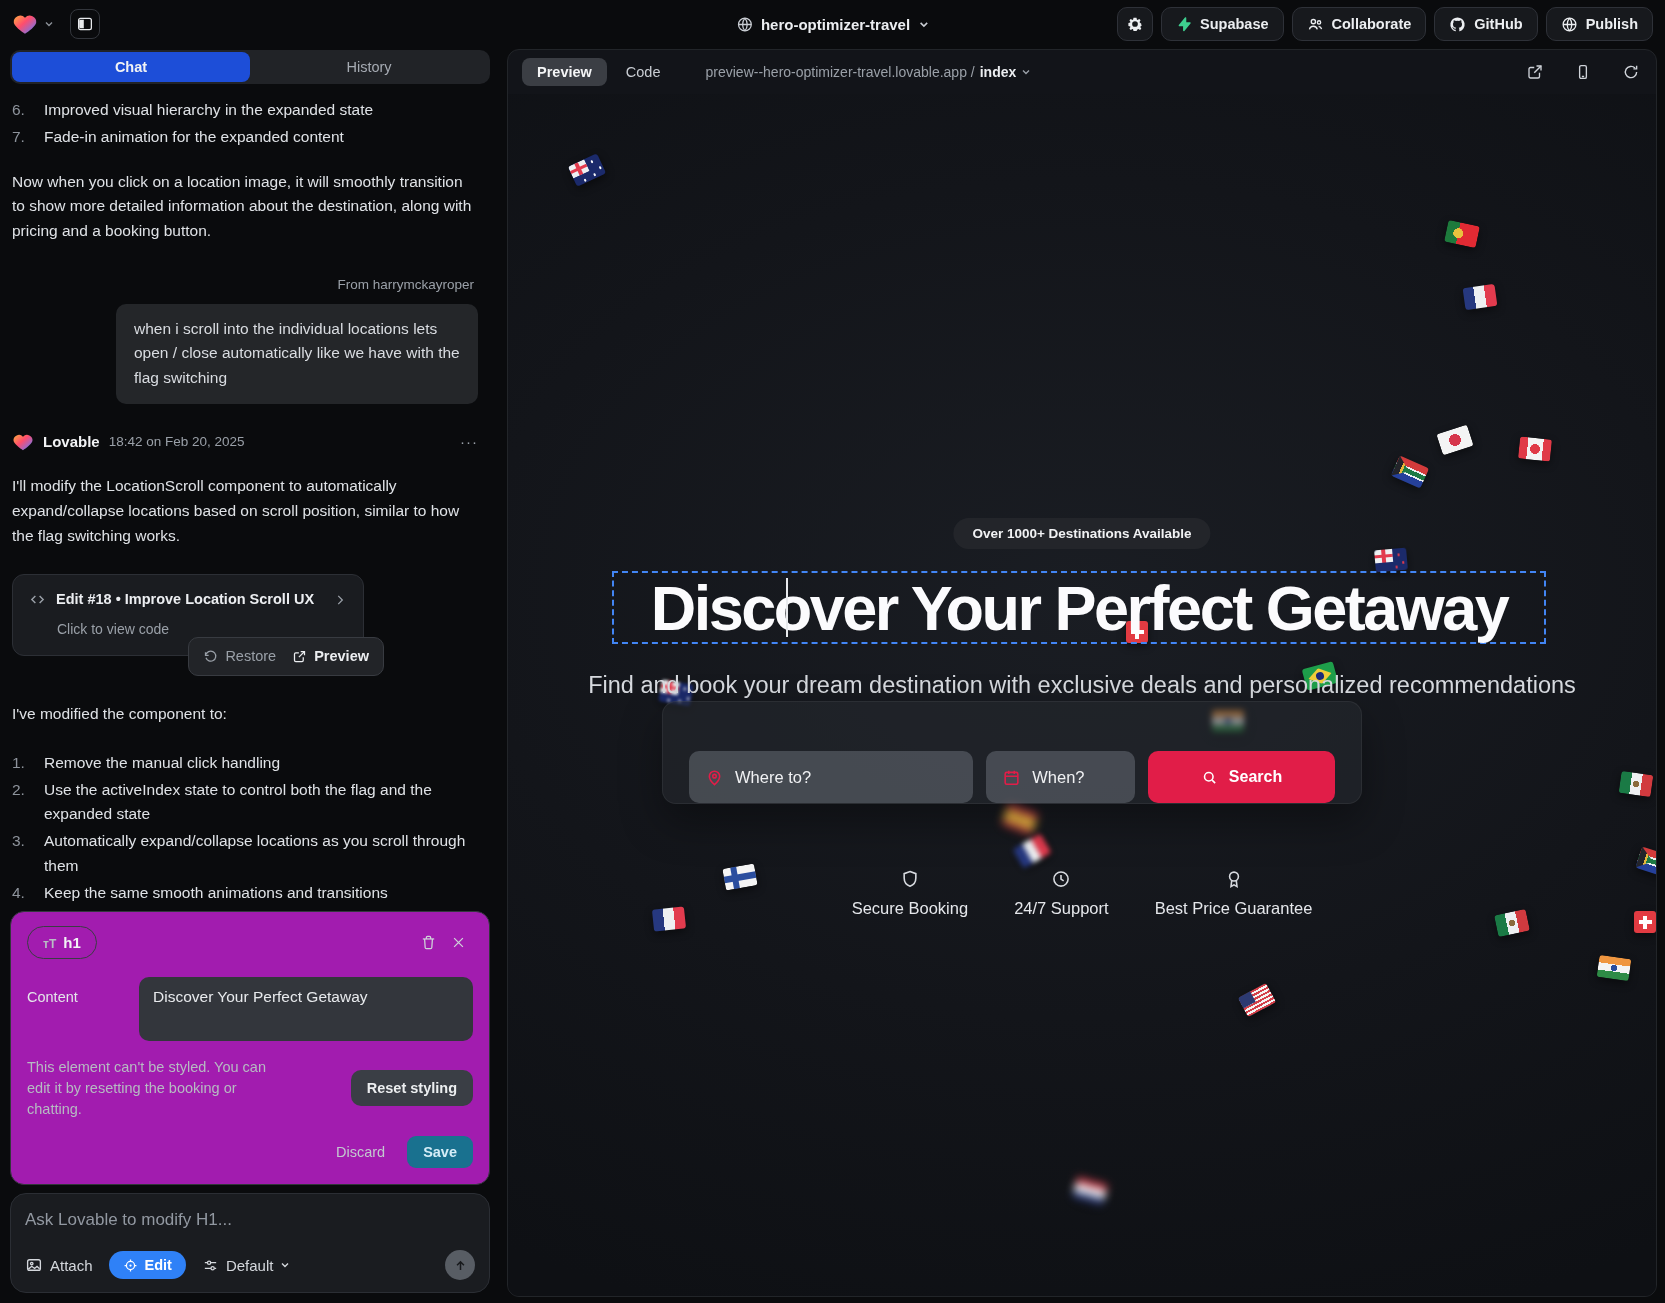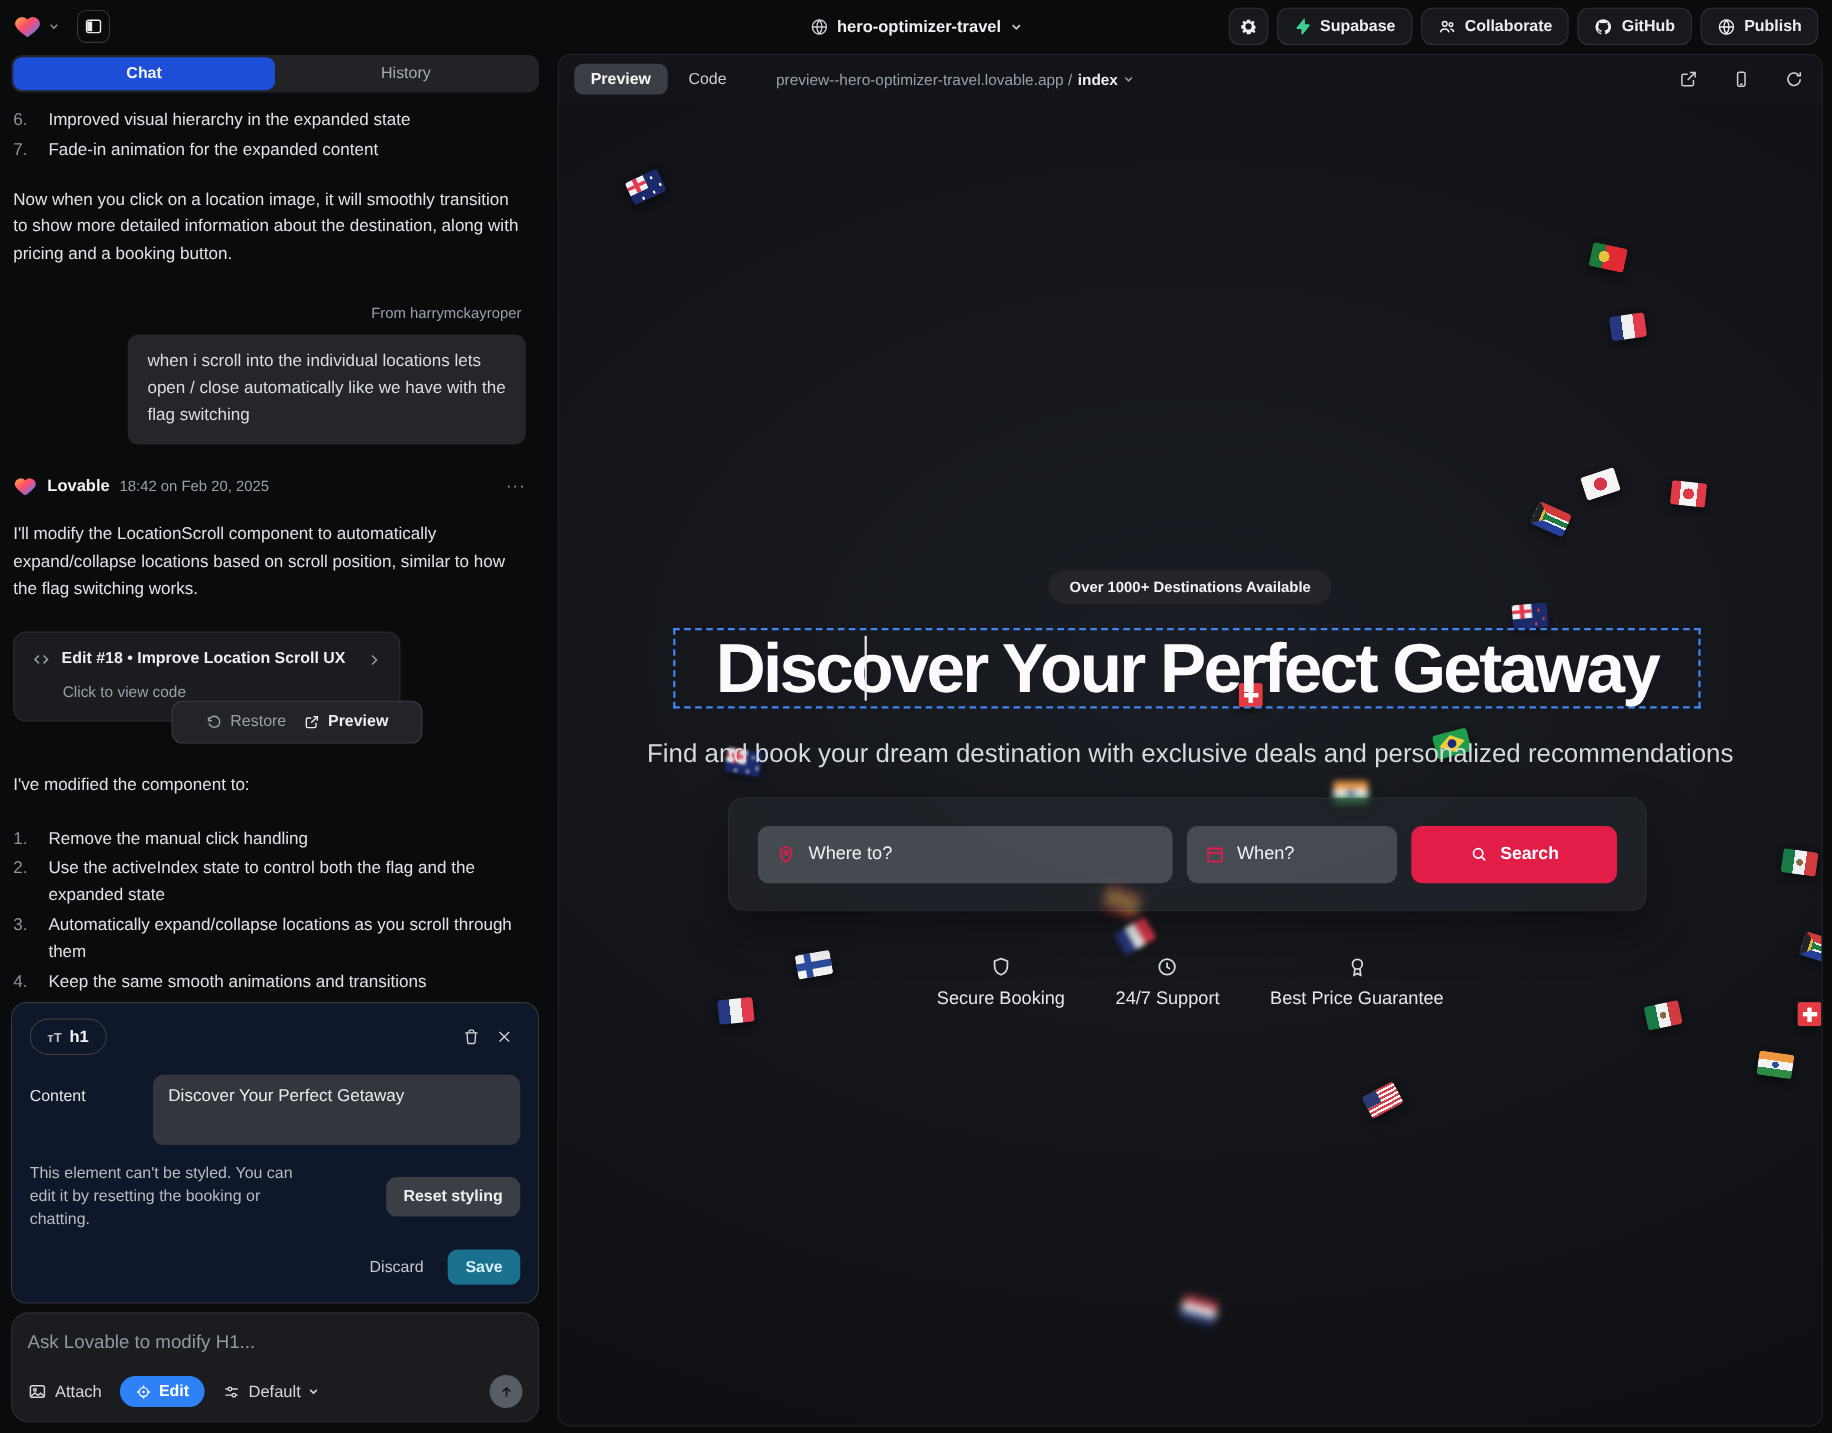--- a/index.html
+++ b/index.html
@@ -38,29 +38,29 @@
   .as-head .heart-sm { width:22px; height:22px; }
   .as-head .name { font-weight:bold; font-size:15px; color:#f2f3f5; }
   .as-head .ts { font-size:13.5px; color:#9aa0a8; }
   .as-head .dots { margin-left:auto; color:#9aa0a8; font-size:15px; letter-spacing:1px; cursor:pointer; }
   .edit-wrap { position:relative; margin-top:26px; width:352px; }
   .edit-card { background:#1a1c20; border:1px solid #2c2f35; border-radius:12px; padding:13px 16px 15px 16px; cursor:pointer; }
   .edit-card .row1 { display:flex; align-items:center; gap:10px; }
   .edit-card .title { font-size:14.5px; font-weight:bold; color:#eceef1; }
   .edit-card .chev-r { margin-left:auto; color:#9aa0a8; }
   .edit-card .sub { margin-top:6px; margin-left:28px; font-size:14px; color:#9aa0a8; }
-  .chip { position:absolute; right:-20px; bottom:-20px; display:flex; align-items:center; gap:16px; background:#222428; border:1px solid #383b41; border-radius:10px; padding:7px 30px; }
+  .chip { position:absolute; right:-20px; bottom:-20px; display:flex; align-items:center; gap:16px; background:#222428; border:1px solid #383b41; border-radius:10px; padding:7px 14px; }
   .chip .item { display:flex; align-items:center; gap:7px; font-size:14.5px; cursor:pointer; }
   .chip .restore { color:#9aa0a8; }
   .chip .preview { color:#eceef1; font-weight:bold; }
   .outro { margin-top:46px; }
   .steps { margin-top:24px; }
 
   
-  .h1-panel { flex:none; margin:6px 10px 8px 10px; background:#0f172a; border:1px solid #33363c; border-radius:14px; padding:14px 16px 16px 16px; }
+  .h1-panel { flex:none; margin:6px 10px 8px 10px; background:#a21caf; border:1px solid #33363c; border-radius:14px; padding:14px 16px 16px 16px; }
   .h1-row1 { display:flex; align-items:center; }
   .tag-pill { display:flex; align-items:baseline; gap:7px; border:1px solid #3a3d43; border-radius:999px; padding:7px 15px; }
   .tag-pill .tt { font-size:12px; color:#b8bdc4; font-weight:bold; }
   .tag-pill .tag { font-size:15px; color:#f2f3f5; font-weight:bold; }
   .h1-row1 .sp { flex:1; }
   .icon-btn { width:30px; height:30px; display:flex; align-items:center; justify-content:center; color:#cfd3d9; cursor:pointer; background:none; border:none; }
   .h1-content-row { display:flex; margin-top:18px; gap:16px; }
   .h1-content-row label { width:96px; flex:none; padding-top:12px; font-size:14.5px; color:#e4e6ea; }
   .h1-content-row textarea { flex:1; height:64px; background:#33363c; border:none; border-radius:10px; resize:none; padding:11px 14px; font-family:"Liberation Sans",sans-serif; font-size:15.5px; color:#e8eaed; outline:none; }
   .h1-note-row { display:flex; align-items:center; margin-top:16px; gap:14px; }
@@ -89,21 +89,21 @@
   .pv-actions { margin-left:auto; display:flex; align-items:center; gap:26px; color:#c9cdd3; }
   .pv-actions .icon-btn { width:22px; height:22px; }
   .pv-content { flex:1; position:relative; overflow:hidden;
     background: radial-gradient(1100px 760px at 50% 42%, #1a1d23 0%, #13151a 55%, #0e1014 100%); }
 
   .badge { position:absolute; top:424px; left:50%; transform:translateX(-50%); background:#24262bf2; border-radius:999px; padding:8px 19px; font-size:13.5px; font-weight:bold; color:#f1f2f4; white-space:nowrap; }
   .sel-box { position:absolute; top:477px; left:104px; width:934px; height:73px; border:2px dashed #4285f4; display:flex; align-items:center; justify-content:center; }
   .hero-h1 { font-size:63px; font-weight:bold; letter-spacing:-2.5px; color:#fbfbfd; white-space:nowrap; }
   .caret { position:absolute; left:172px; top:5px; bottom:5px; width:1.5px; background:#e8eaed; }
   .hero-sub { position:absolute; top:578px; left:0; right:0; text-align:center; font-size:23.5px; color:#d6d9de; }
-  .search-card { position:absolute; top:631px; left:154px; width:835px; height:103px; background:rgba(38,41,47,0.55); border:1px solid rgba(255,255,255,0.06); border-radius:14px; box-shadow:0 18px 40px rgba(0,0,0,0.35); display:flex; align-items:center; gap:13px; padding:0 26px; }
+  .search-card { position:absolute; top:607px; left:154px; width:700px; height:103px; background:rgba(38,41,47,0.55); border:1px solid rgba(255,255,255,0.06); border-radius:14px; box-shadow:0 18px 40px rgba(0,0,0,0.35); display:flex; align-items:flex-end; gap:13px; padding:0 26px; }
   .inp { height:52px; background:rgba(118,124,133,0.45); border-radius:10px; display:flex; align-items:center; gap:11px; padding:0 16px; font-size:16.5px; color:#f0f1f3; }
   .inp.where { flex:2.16; }
   .inp.when { flex:1; }
   .btn-search { width:187px; height:52px; flex:none; background:#e11d48; border:none; border-radius:10px; display:flex; align-items:center; justify-content:center; gap:11px; font-size:16px; font-weight:bold; color:#fff; cursor:pointer; }
   .features { position:absolute; top:775px; left:0; right:0; display:flex; justify-content:center; gap:46px; }
   .feature { display:flex; align-items:center; gap:10px; font-size:16.5px; font-weight:normal; color:#e5e7eb;flex-direction:column; }
   .feature svg { color:#d7dadf; }
 
   
   .flag { position:absolute; width:32px; height:22px; border-radius:3px; box-shadow:0 3px 8px rgba(0,0,0,0.45); }

